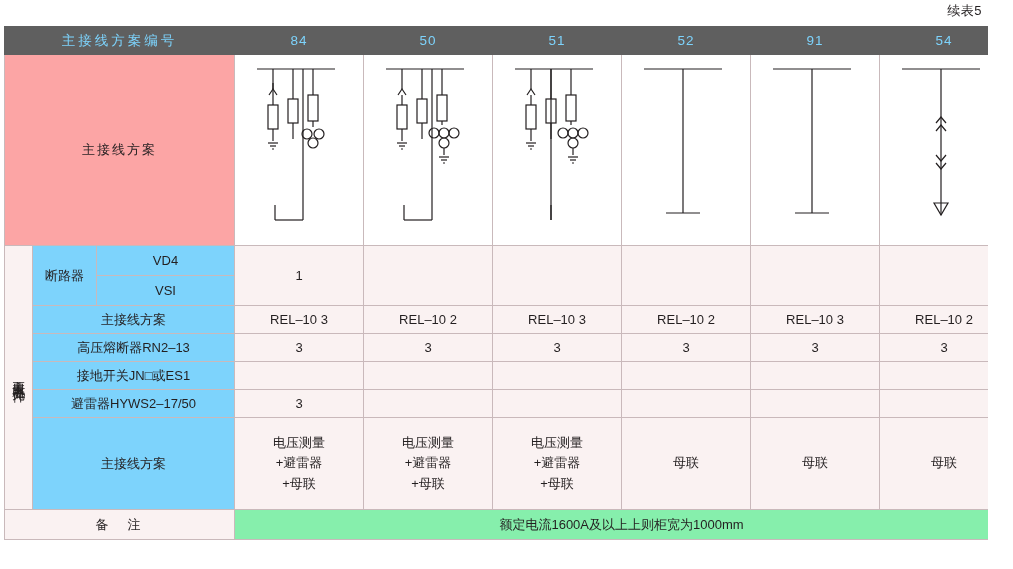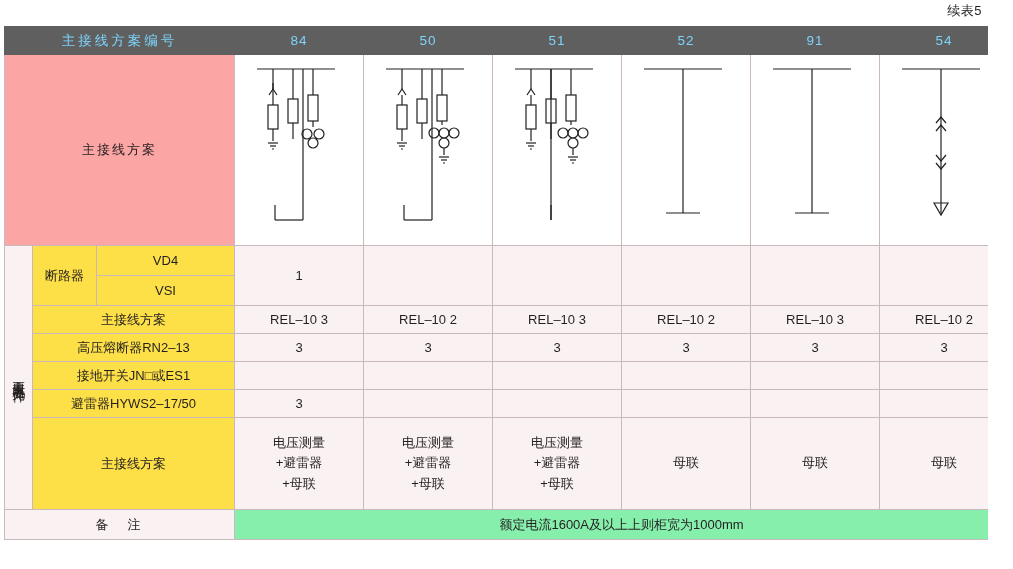--- a/index.html
+++ b/index.html
@@ -55,21 +55,21 @@
     background: #ffffff;
     position: relative;
   }
   td.scheme-label {
     background: #fca5a5;
     font-size: 14px;
     letter-spacing: 2px;
   }
   
   td.rowlabel {
-    background: #fde047;
+    background: #7dd3fc;
     font-size: 13px;
   }
   td.value {
     background: #faf2f2;
     font-size: 13px;
   }
   td.sidelabel {
     background: #faf2f2;
     width: 28px;
     font-size: 13px;

